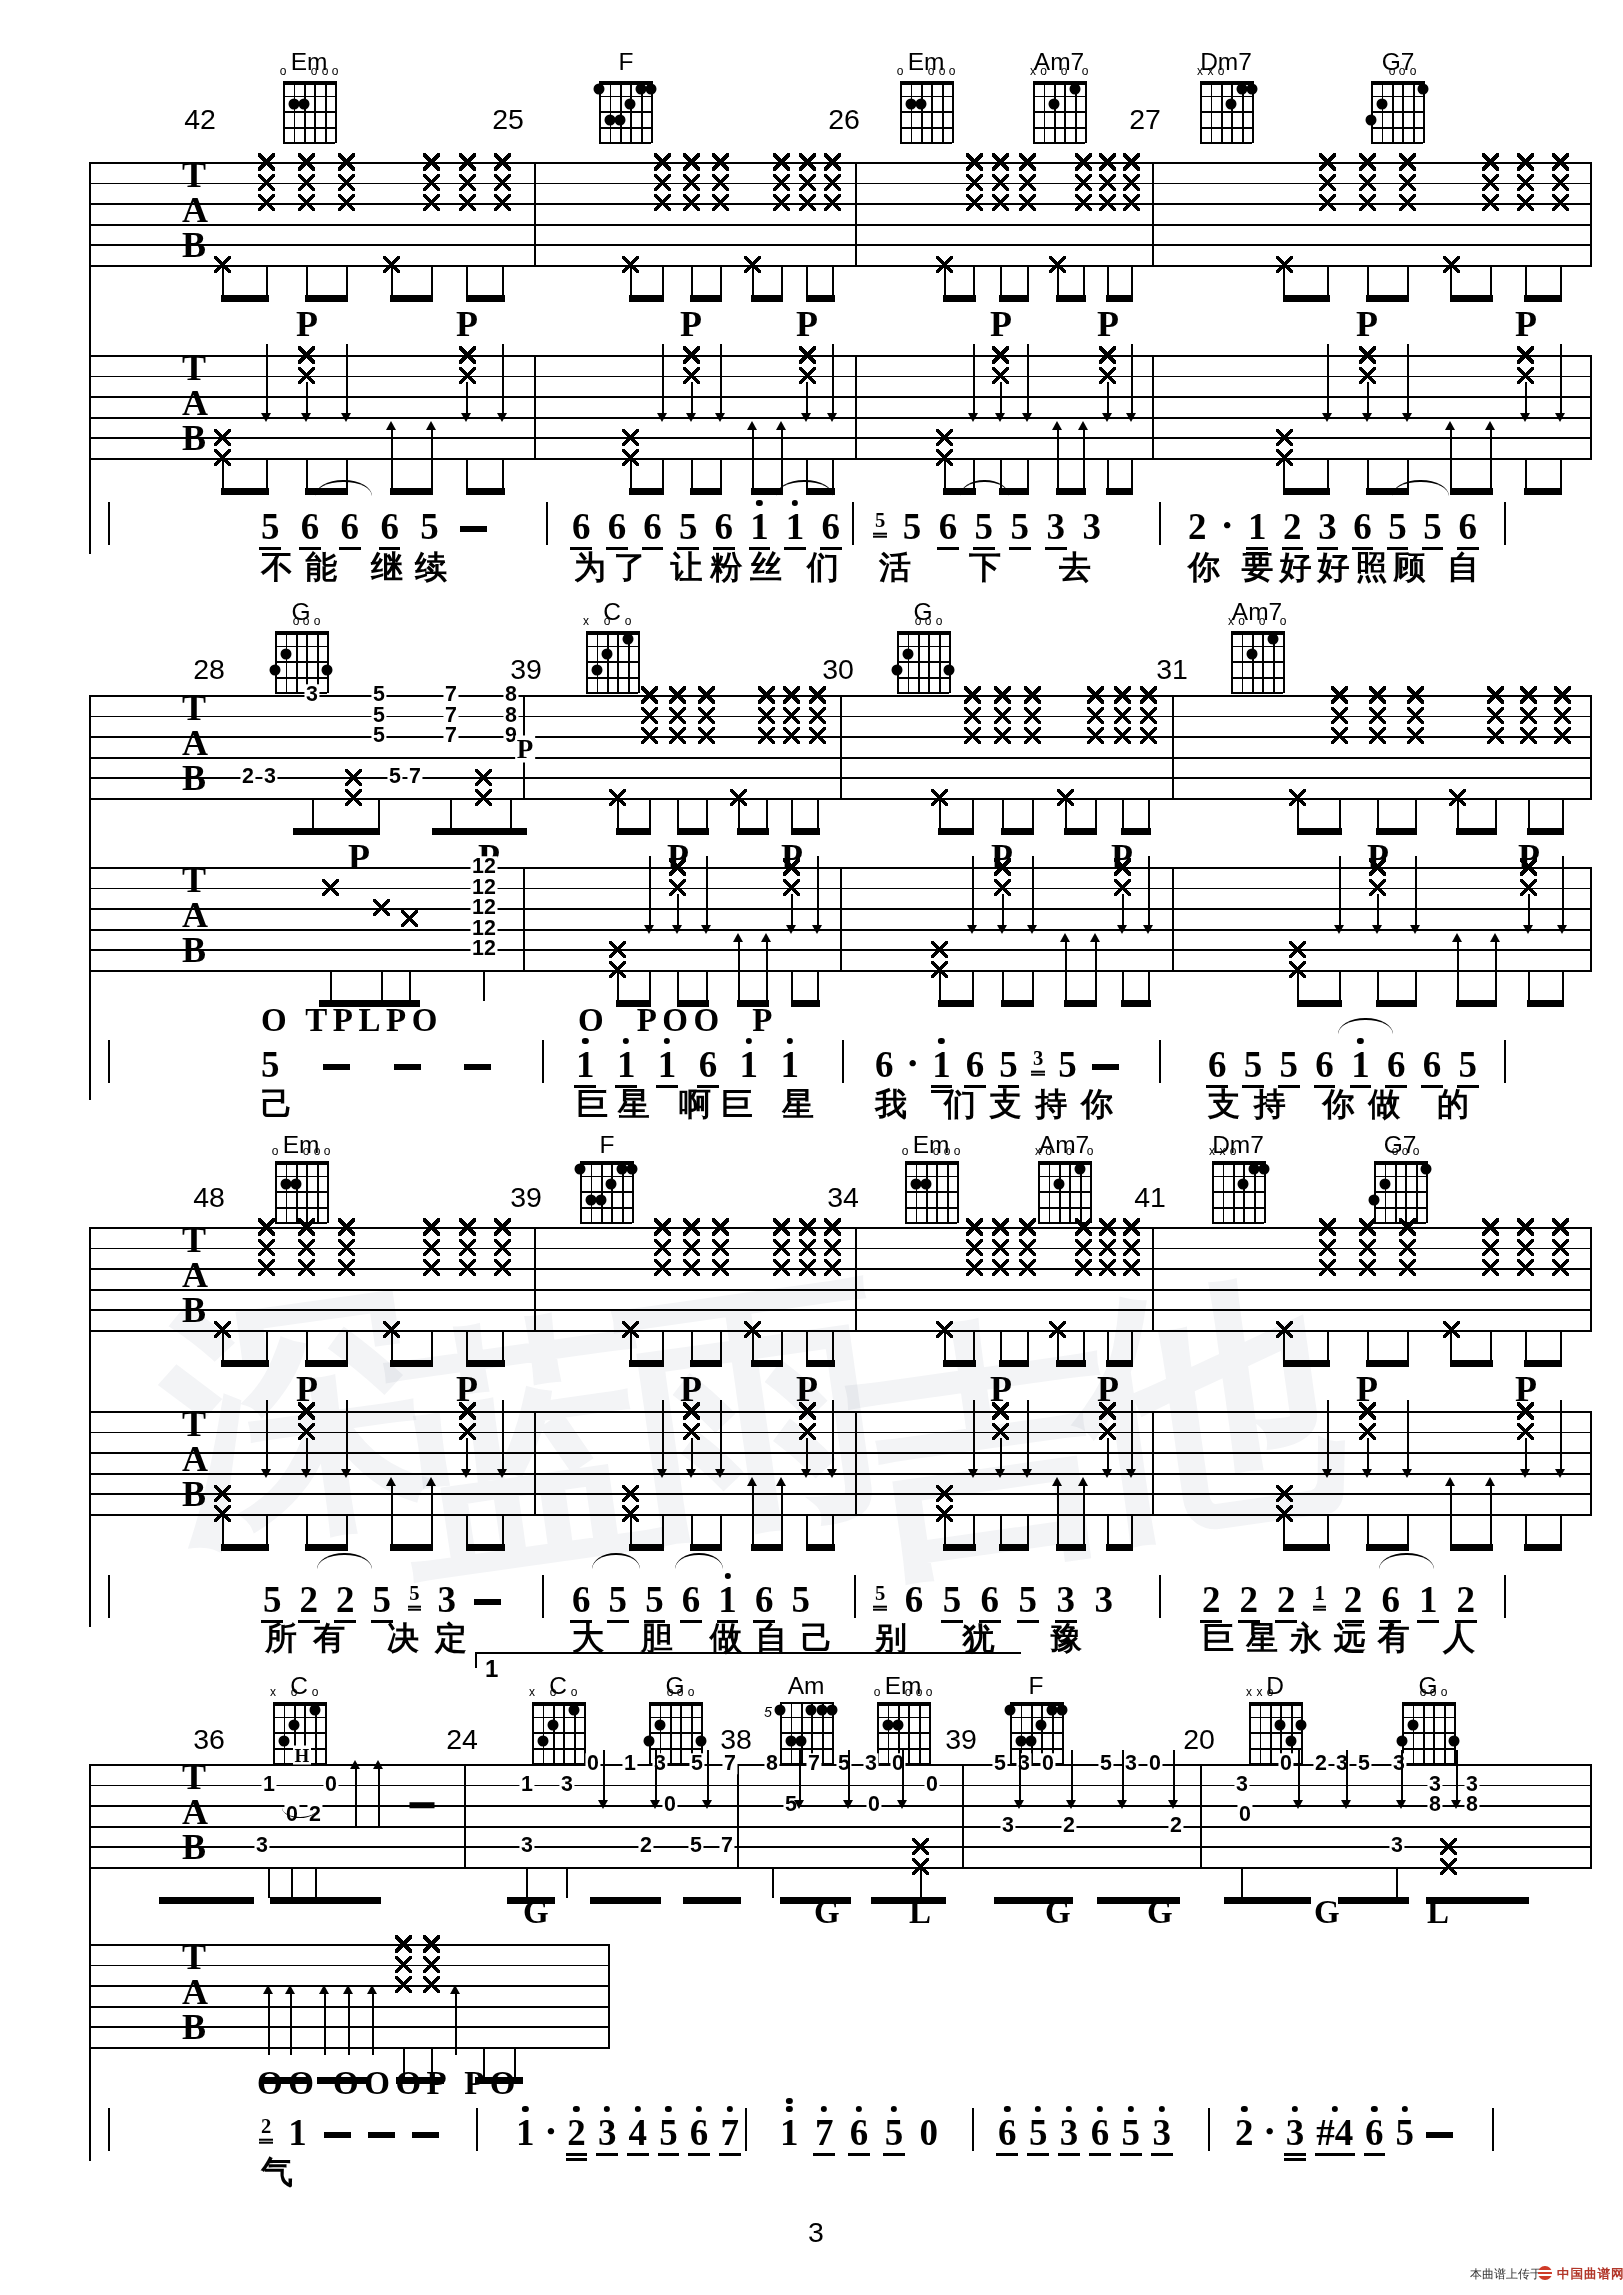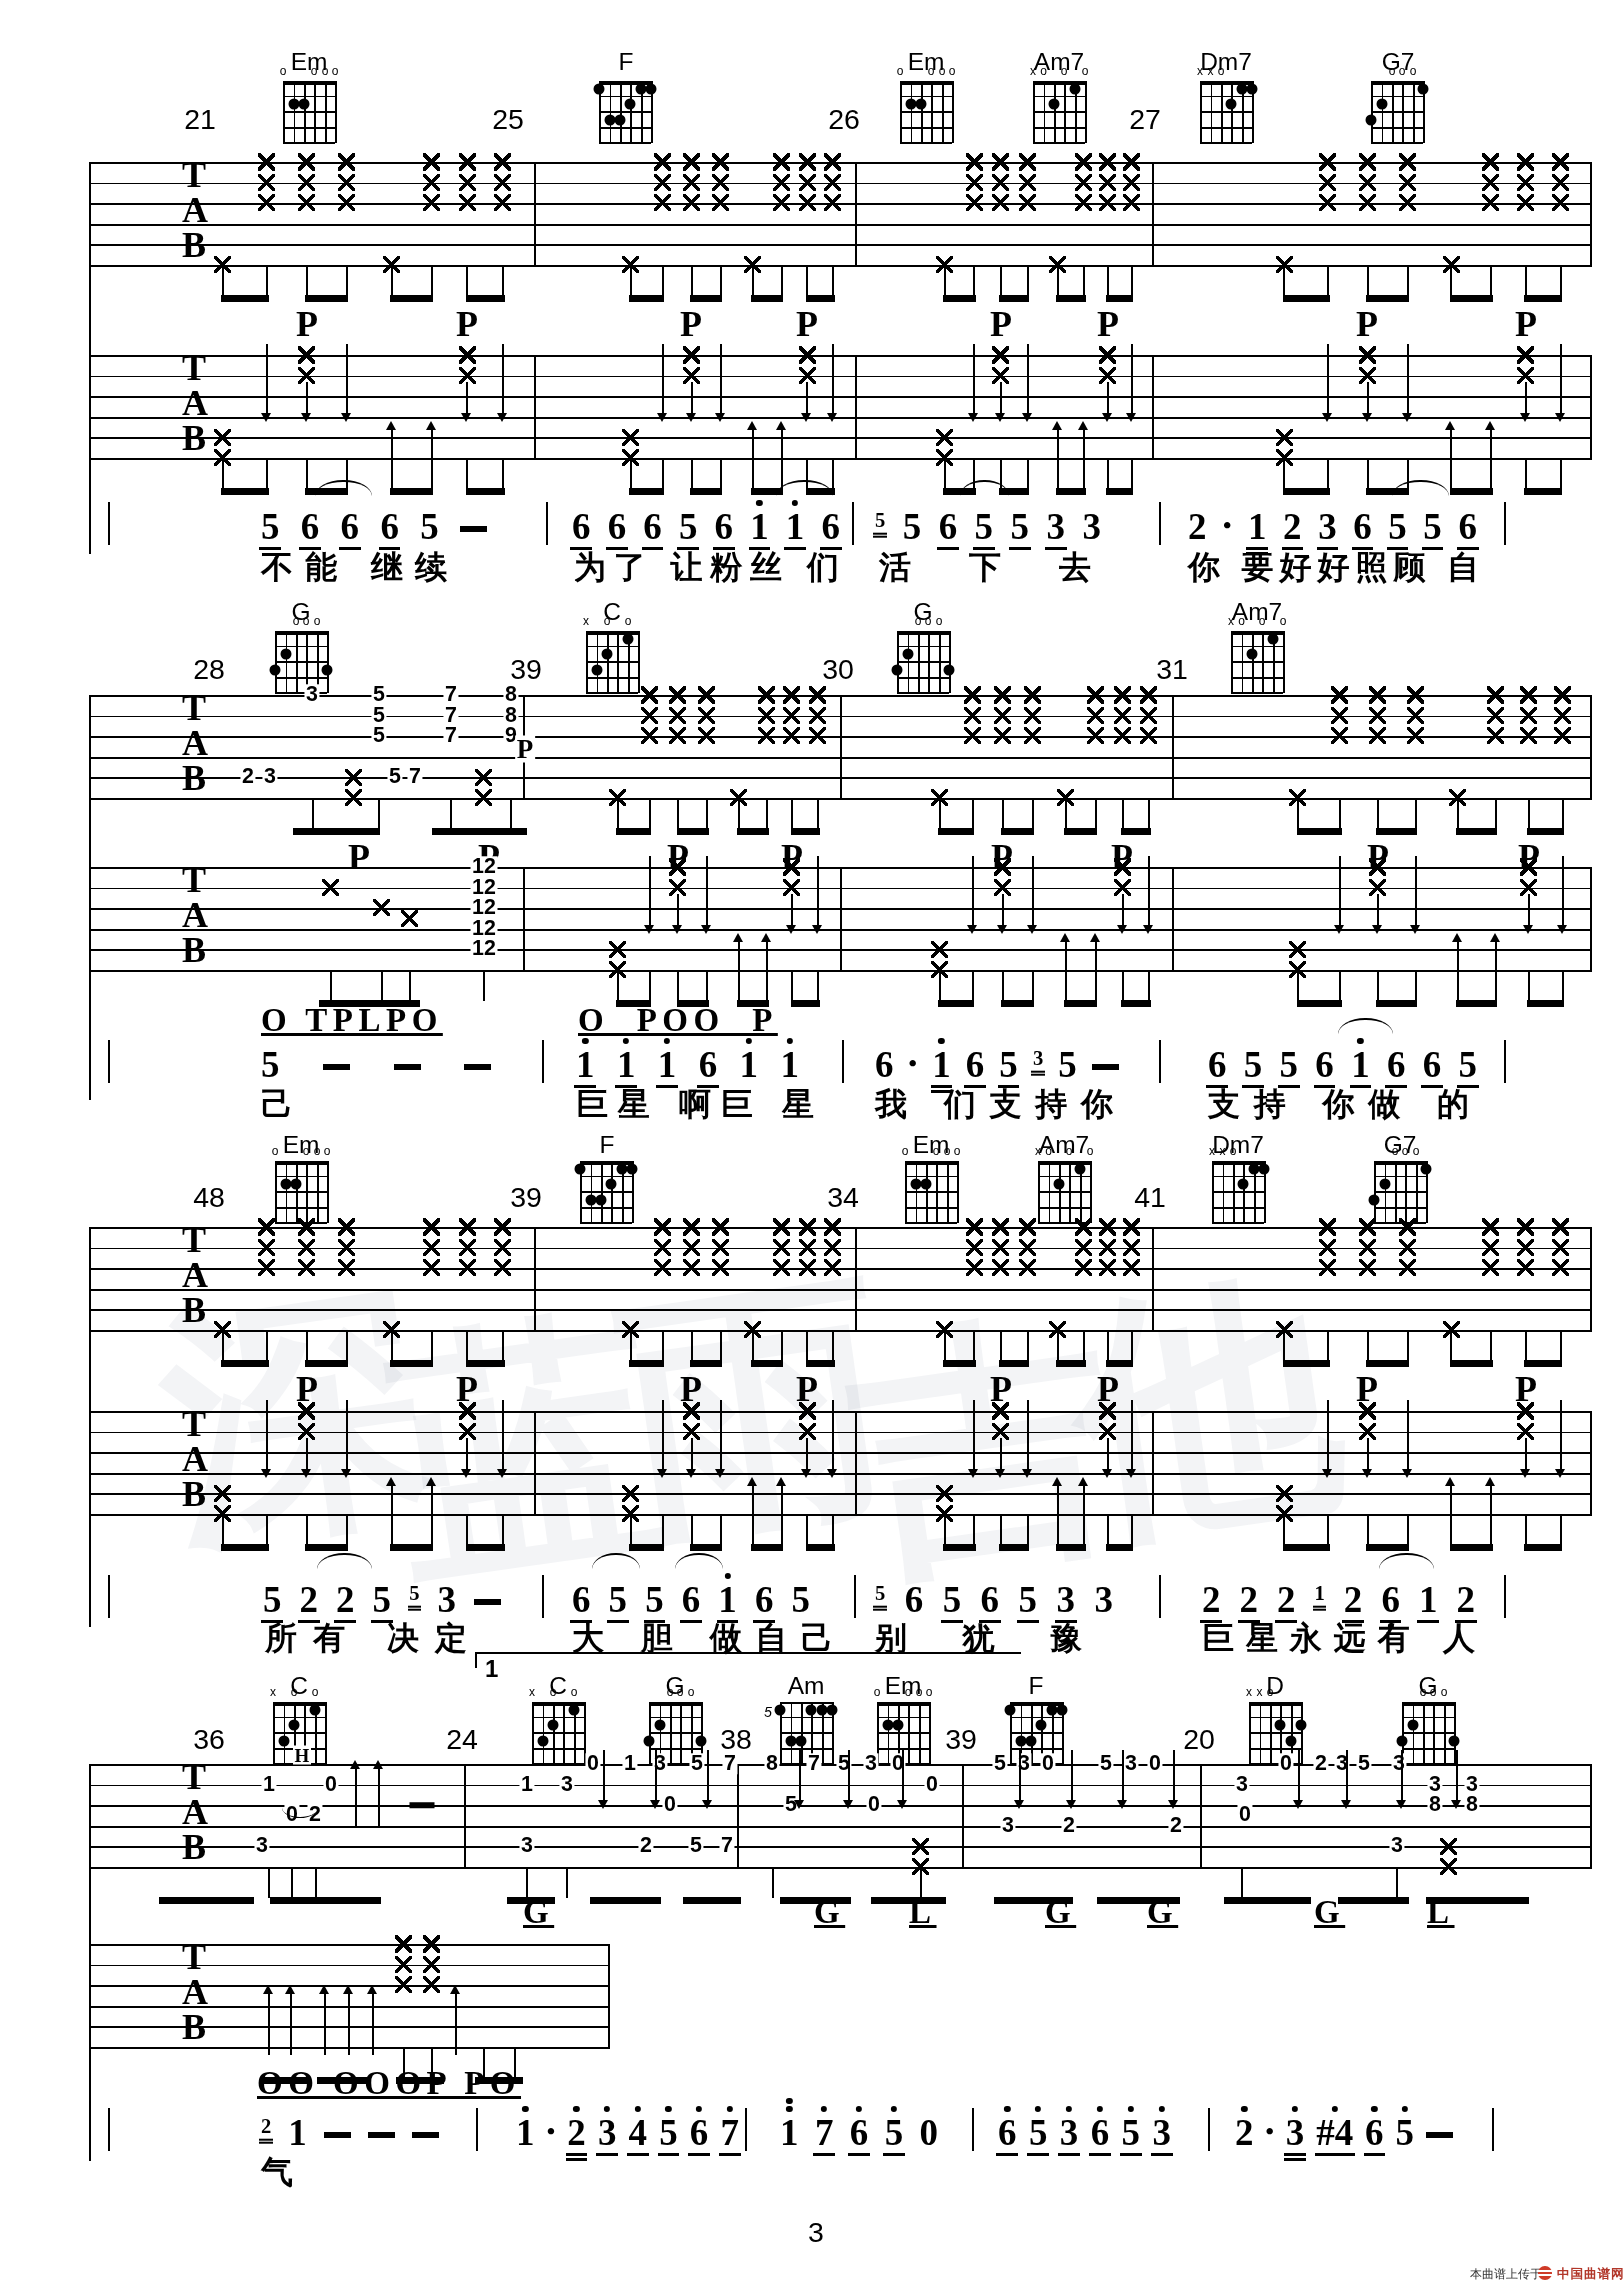--- a/index.html
+++ b/index.html
@@ -21,21 +21,21 @@
                  linear-gradient(135deg,transparent 42%,#000 42%,#000 58%,transparent 58%);}
   .stm{position:absolute;width:2.4px;background:#000;top:104px;height:30px;}
   .bm{position:absolute;height:7.1px;background:#000;top:133px;}
   .adn{position:absolute;width:2.4px;background:#000;}
   .adn::after{content:"";position:absolute;left:-4.8px;bottom:-8.7px;border:5.5px solid transparent;border-top:9.5px solid #000;}
   .aup{position:absolute;width:2.4px;background:#000;}
   .aup::before{content:"";position:absolute;left:-4.8px;top:-8.7px;border:5.5px solid transparent;border-bottom:9.5px solid #000;}
   .tn{position:absolute;font-weight:700;font-size:21.4px;line-height:1;background:#fff;padding:0 1.6px;transform:translate(-50%,-50%);}
   .dash{position:absolute;width:25px;height:5.5px;background:#000;transform:translate(-50%,-50%);}
   .pLet{position:absolute;font-family:"Liberation Serif",serif;font-size:36px;font-weight:600;transform:translate(-50%,0);}
-  .lets{position:absolute;font-family:"Liberation Serif",serif;font-size:33px;font-weight:600;letter-spacing:5.5px;white-space:pre;text-decoration:underline;}
+  .lets{position:absolute;font-family:"Liberation Serif",serif;font-size:33px;font-weight:600;letter-spacing:5.5px;white-space:pre;}
   .jbar{position:absolute;width:2.4px;height:43px;background:#000;}
   .seg{position:absolute;display:flex;justify-content:space-between;align-items:flex-end;height:46px;}
   .tk{position:relative;font-family:"Liberation Serif",serif;font-weight:700;font-size:37px;line-height:1;}
   .tk.gr{font-size:20.6px;transform:translateY(-14.3px);}
   .tk.jdot{font-size:24px;transform:translateY(-8px);}
   .ul{position:absolute;left:-1.6px;right:-1.6px;height:2.4px;background:#000;}
   .da{position:absolute;left:50%;width:6.3px;height:6.3px;border-radius:50%;background:#000;transform:translateX(-50%);}
   .jdash{width:27px;height:5.5px;background:#000;margin-bottom:13.5px;}
   .lyr{position:absolute;display:flex;justify-content:space-between;font-size:32px;font-weight:600;}
   .lyr i{font-style:normal;}
@@ -58,21 +58,21 @@
   <div id="gen">
       <div class="wmc" style="left: 166px; top: 1243px;">深</div>
       <div class="wmc" style="left: 396px; top: 1275px;">蓝</div>
       <div class="wmc" style="left: 626px; top: 1235px;">雨</div>
       <div class="wmc" style="left: 855px; top: 1275px;">吉</div>
       <div class="wmc" style="left: 1077px; top: 1235px;">他</div>
       <div style="position: absolute; left: 89px; top: 162px; width: 2.4px; height: 392px; background: rgb(0, 0, 0);"></div>
       <div style="position: absolute; left: 89px; top: 695px; width: 2.4px; height: 405px; background: rgb(0, 0, 0);"></div>
       <div style="position: absolute; left: 89px; top: 1227px; width: 2.4px; height: 400px; background: rgb(0, 0, 0);"></div>
       <div style="position: absolute; left: 89px; top: 1764px; width: 2.4px; height: 397px; background: rgb(0, 0, 0);"></div>
-      <div class="mnum" style="left: 200px; top: 119px;">21</div>
+      <div class="mnum" style="left: 200px; top: 119px;">42</div>
       <div class="mnum" style="left: 508px; top: 119px;">25</div>
       <div class="mnum" style="left: 844px; top: 119px;">26</div>
       <div class="mnum" style="left: 1145px; top: 119px;">27</div>
       <div class="clabel" style="left: 309px; top: 48px;">Em</div>
       <div style="position: absolute; left: 283px; top: 81px; width: 52px; height: 62px;">
         <div class="marker" style="left: 0px; top: -16px;">o</div>
         <div class="marker" style="left: 31px; top: -16px;">o</div>
         <div class="marker" style="left: 42px; top: -16px;">o</div>
         <div class="marker" style="left: 52px; top: -16px;">o</div>
         <div class="gridh" style="top: 0px; height: 4px;"></div>

